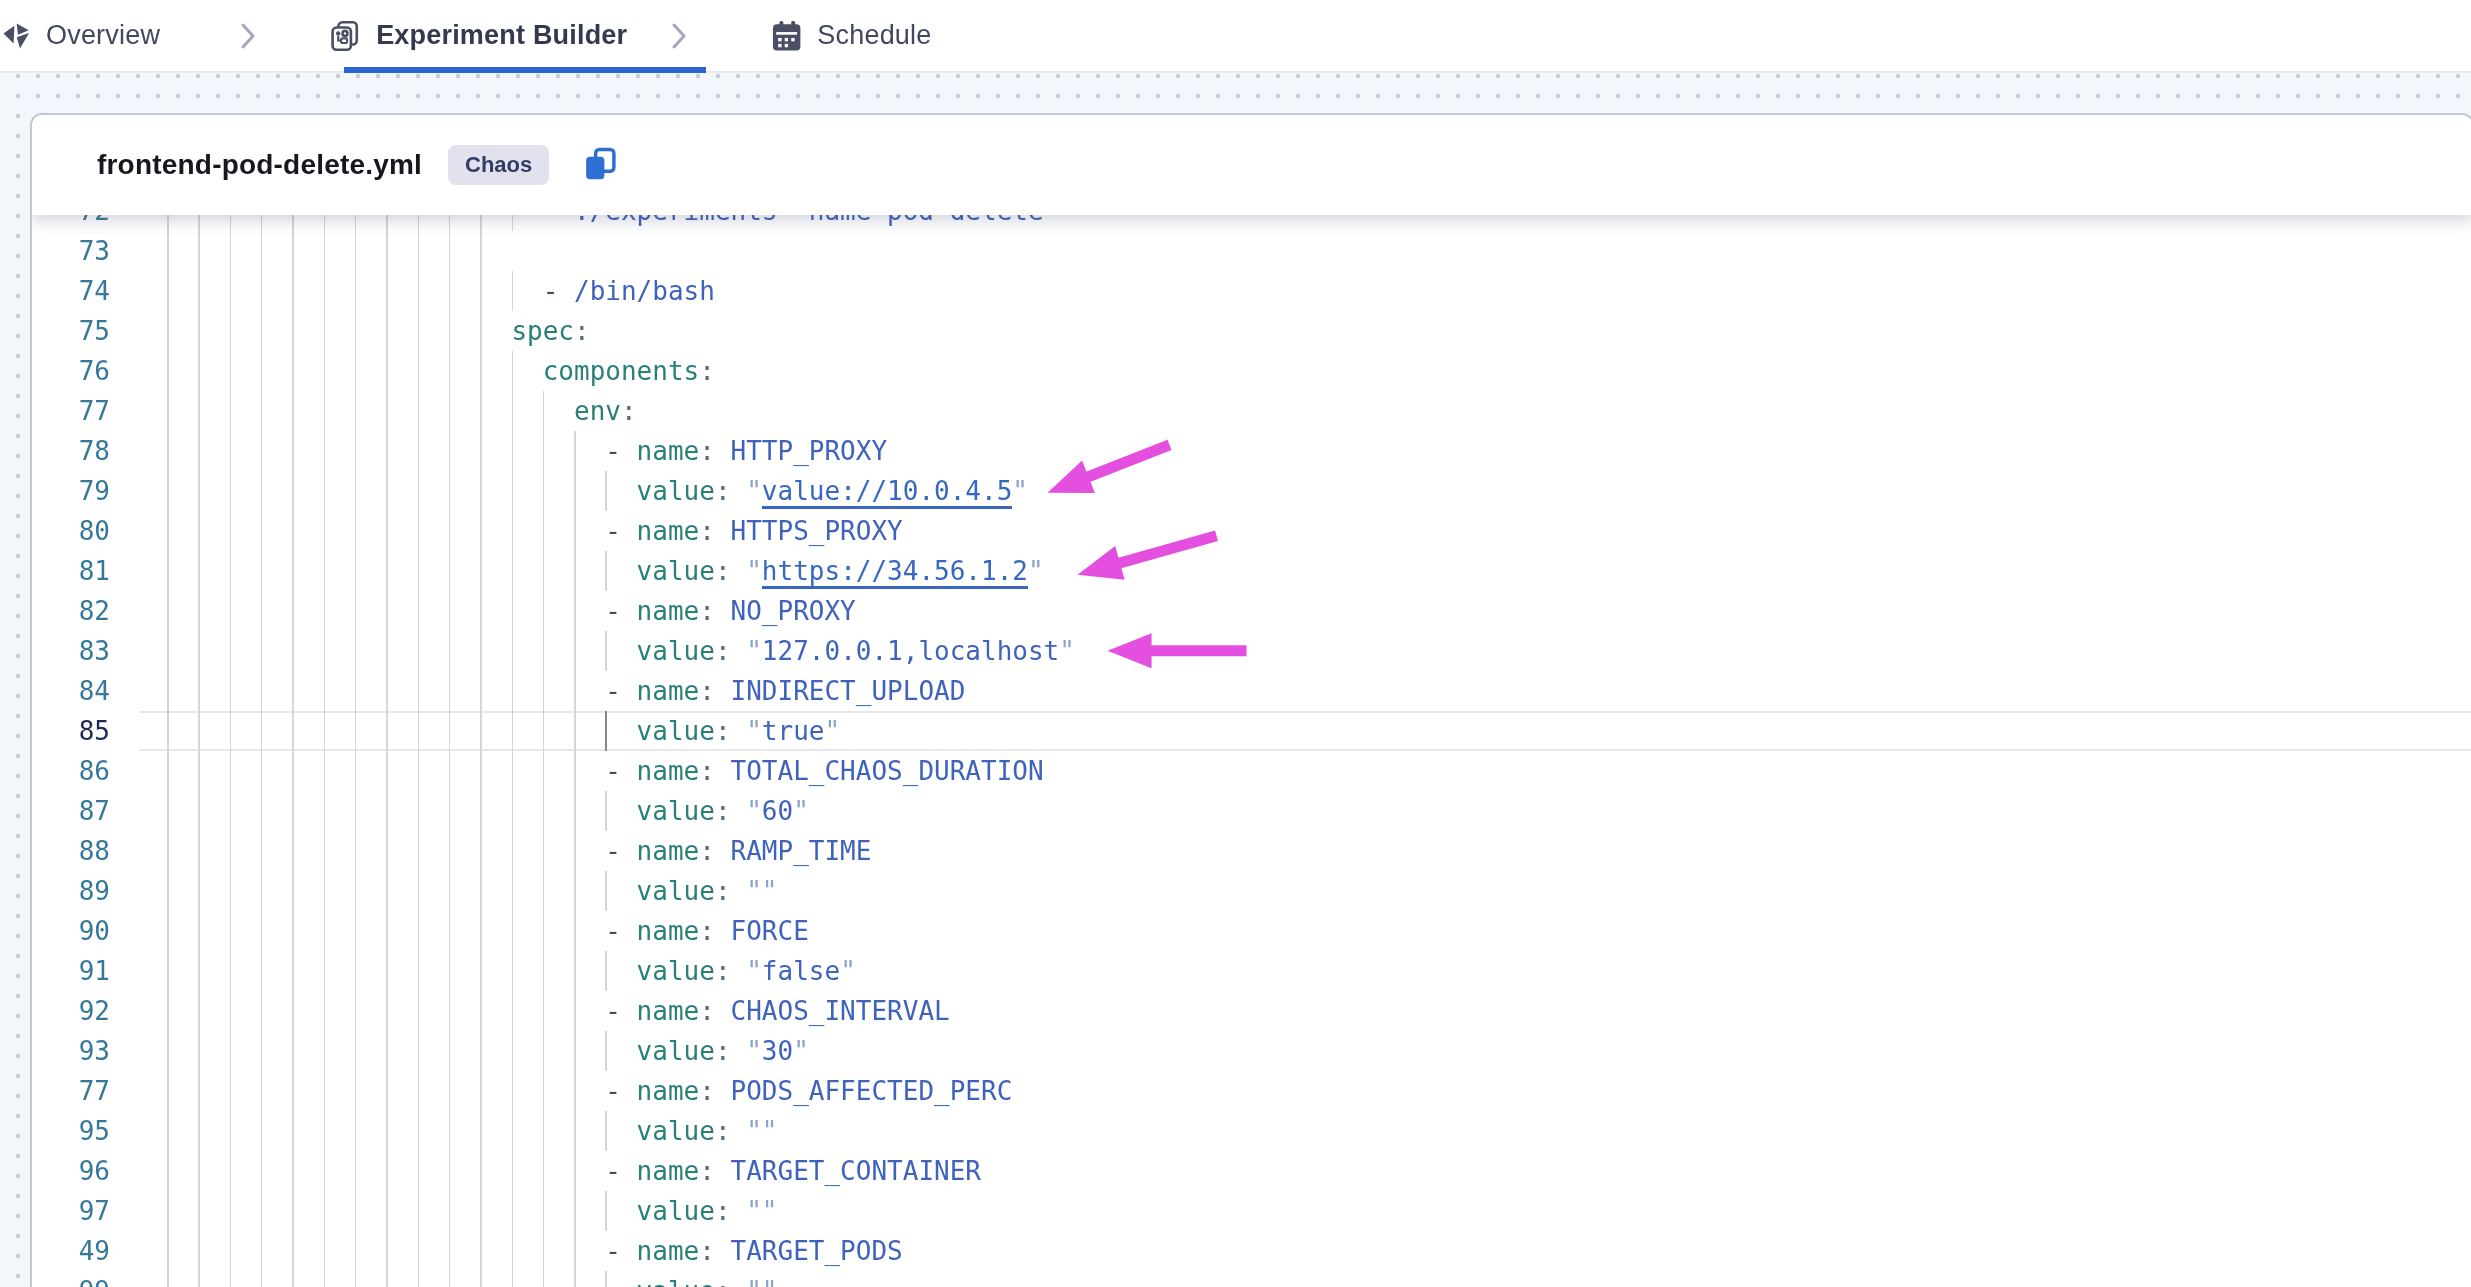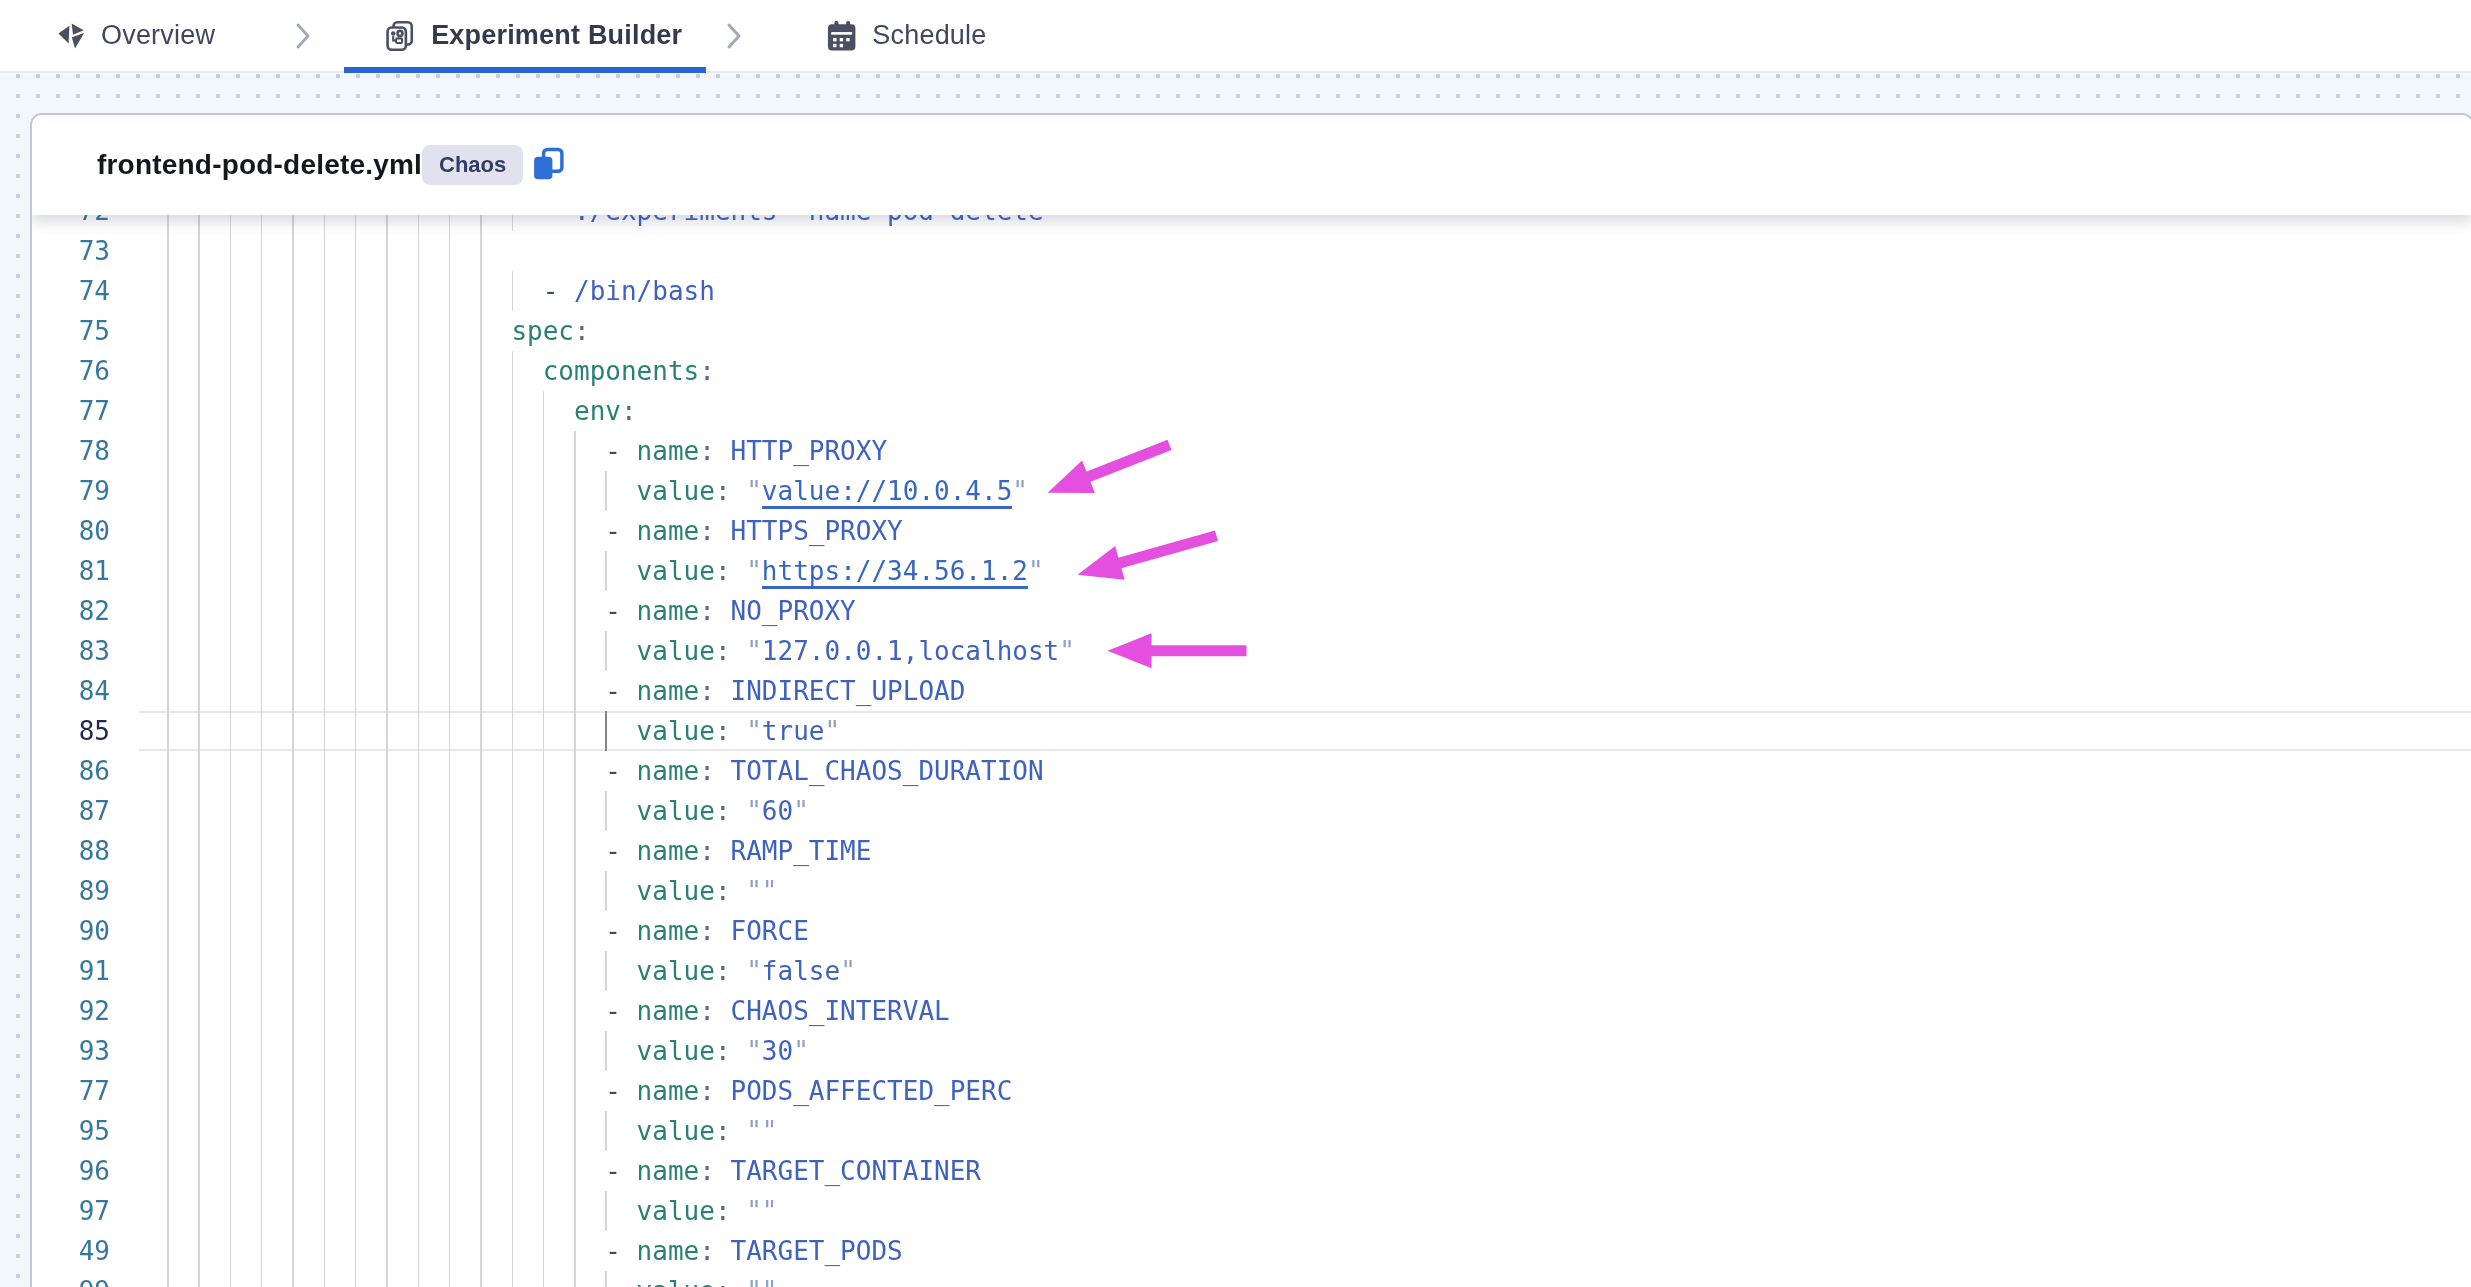--- a/index.html
+++ b/index.html
@@ -10,21 +10,21 @@
     background-image: radial-gradient(circle, #c7cdd9 2px, rgba(199,205,217,0) 2.6px);
     background-size:20px 20px;
     background-position:8px 6px;
     position:relative;
   }
 
   
   .nav{
     position:absolute; top:0; left:0; right:0; height:73px;
     background:#ffffff; border-bottom:2px solid #e8eaf1;
-    display:flex; align-items:center; padding-left:55px; z-index:10;
+    display:flex; align-items:center; z-index:10;
   }
   .crumb{ display:flex; align-items:center; gap:14px; cursor:pointer; }
   .crumb-label{ font-size:27px; font-weight:500; color:#42475f; letter-spacing:0.2px; }
   .crumb.active .crumb-label{ font-weight:700; color:#343950; }
   .crumb-icon{ display:flex; align-items:center; }
   .chev1{ margin:0 70px 0 78px; }
   .chev2{ margin:0 80px 0 42px; }
   .nav-underline{
     position:absolute; bottom:-2px; left:344px; width:362px; height:6px;
     background:#2a64d4; z-index:11;
@@ -34,21 +34,21 @@
   .card{
     position:absolute; left:30px; top:113px; right:-3px; bottom:-3px;
     background:#ffffff;
     border:2px solid #c3c6d5;
     border-radius:12px 12px 0 0;
     overflow:hidden;
   }
   .card-header{
     position:absolute; top:0; left:0; right:0; height:100px;
     background:#ffffff; z-index:6;
-    display:flex; align-items:center; padding-left:65px; 
+    display:flex; align-items:center; padding-left:65px; gap:26px;
     box-shadow:0 6px 14px rgba(62,72,102,0.22);
   }
   .file-title{ font-size:28px; font-weight:700; color:#16181f; letter-spacing:0.2px; }
   .badge{
     background:#e1e2ee; color:#333c66; font-size:22px; font-weight:600;
     padding:7px 17px; border-radius:8px; line-height:1.2;
   }
   .copy-btn{ background:none; border:none; cursor:pointer; display:flex; align-items:center; margin-left:6px; }
 
   

